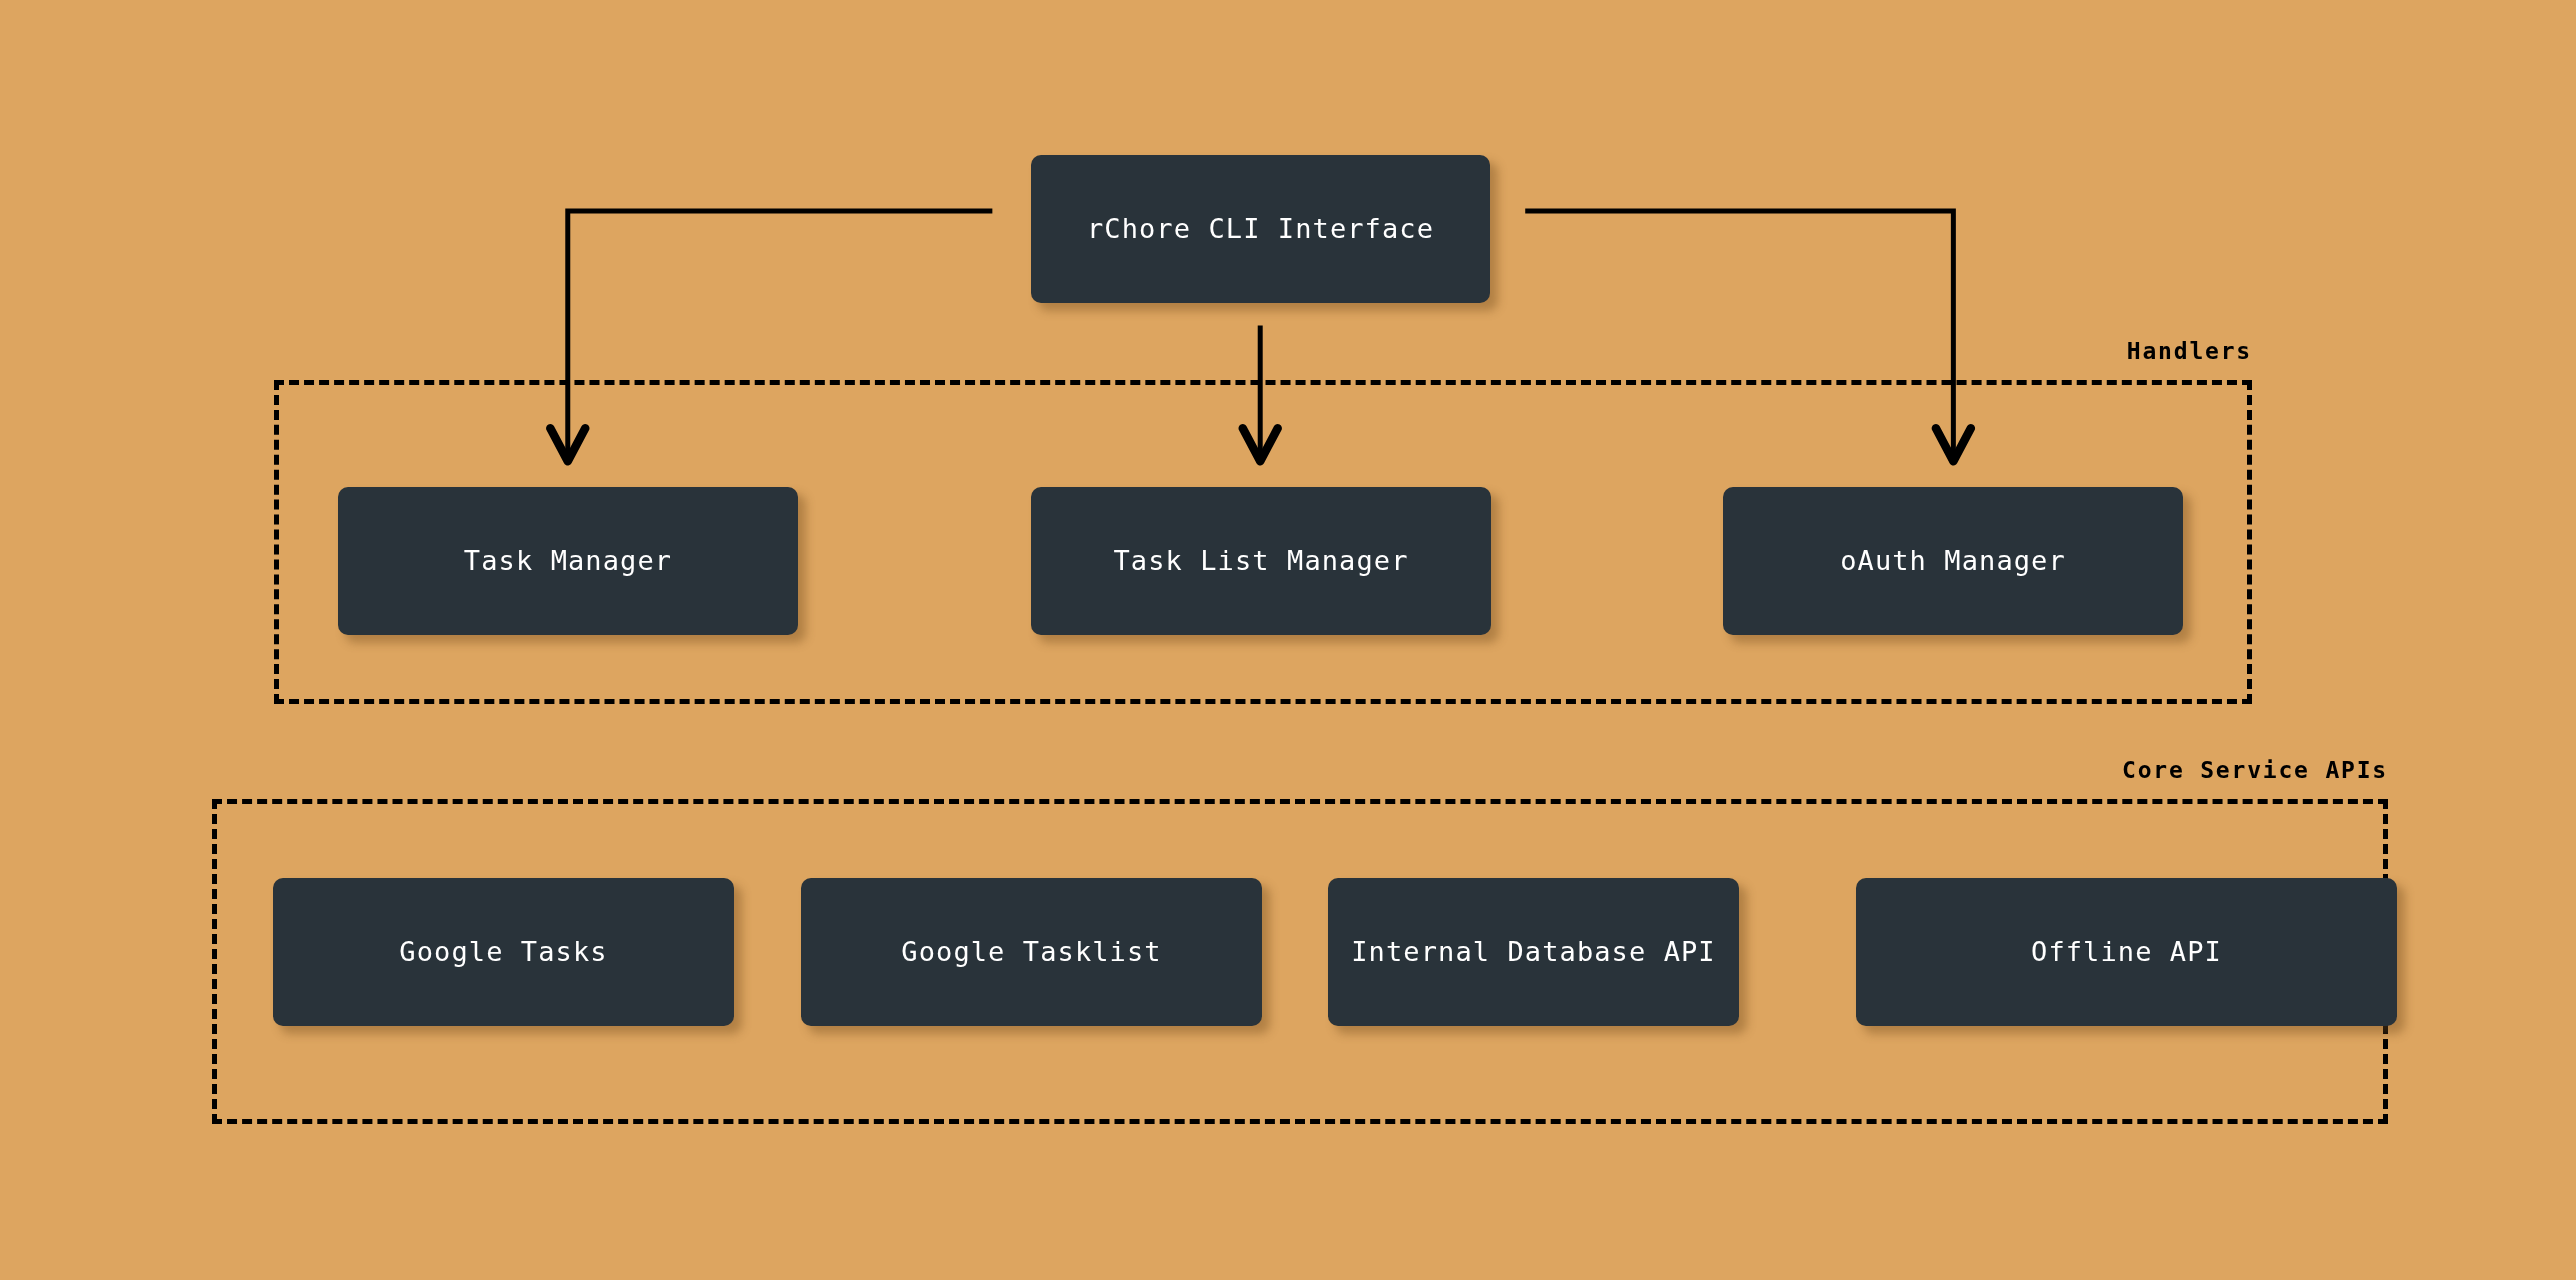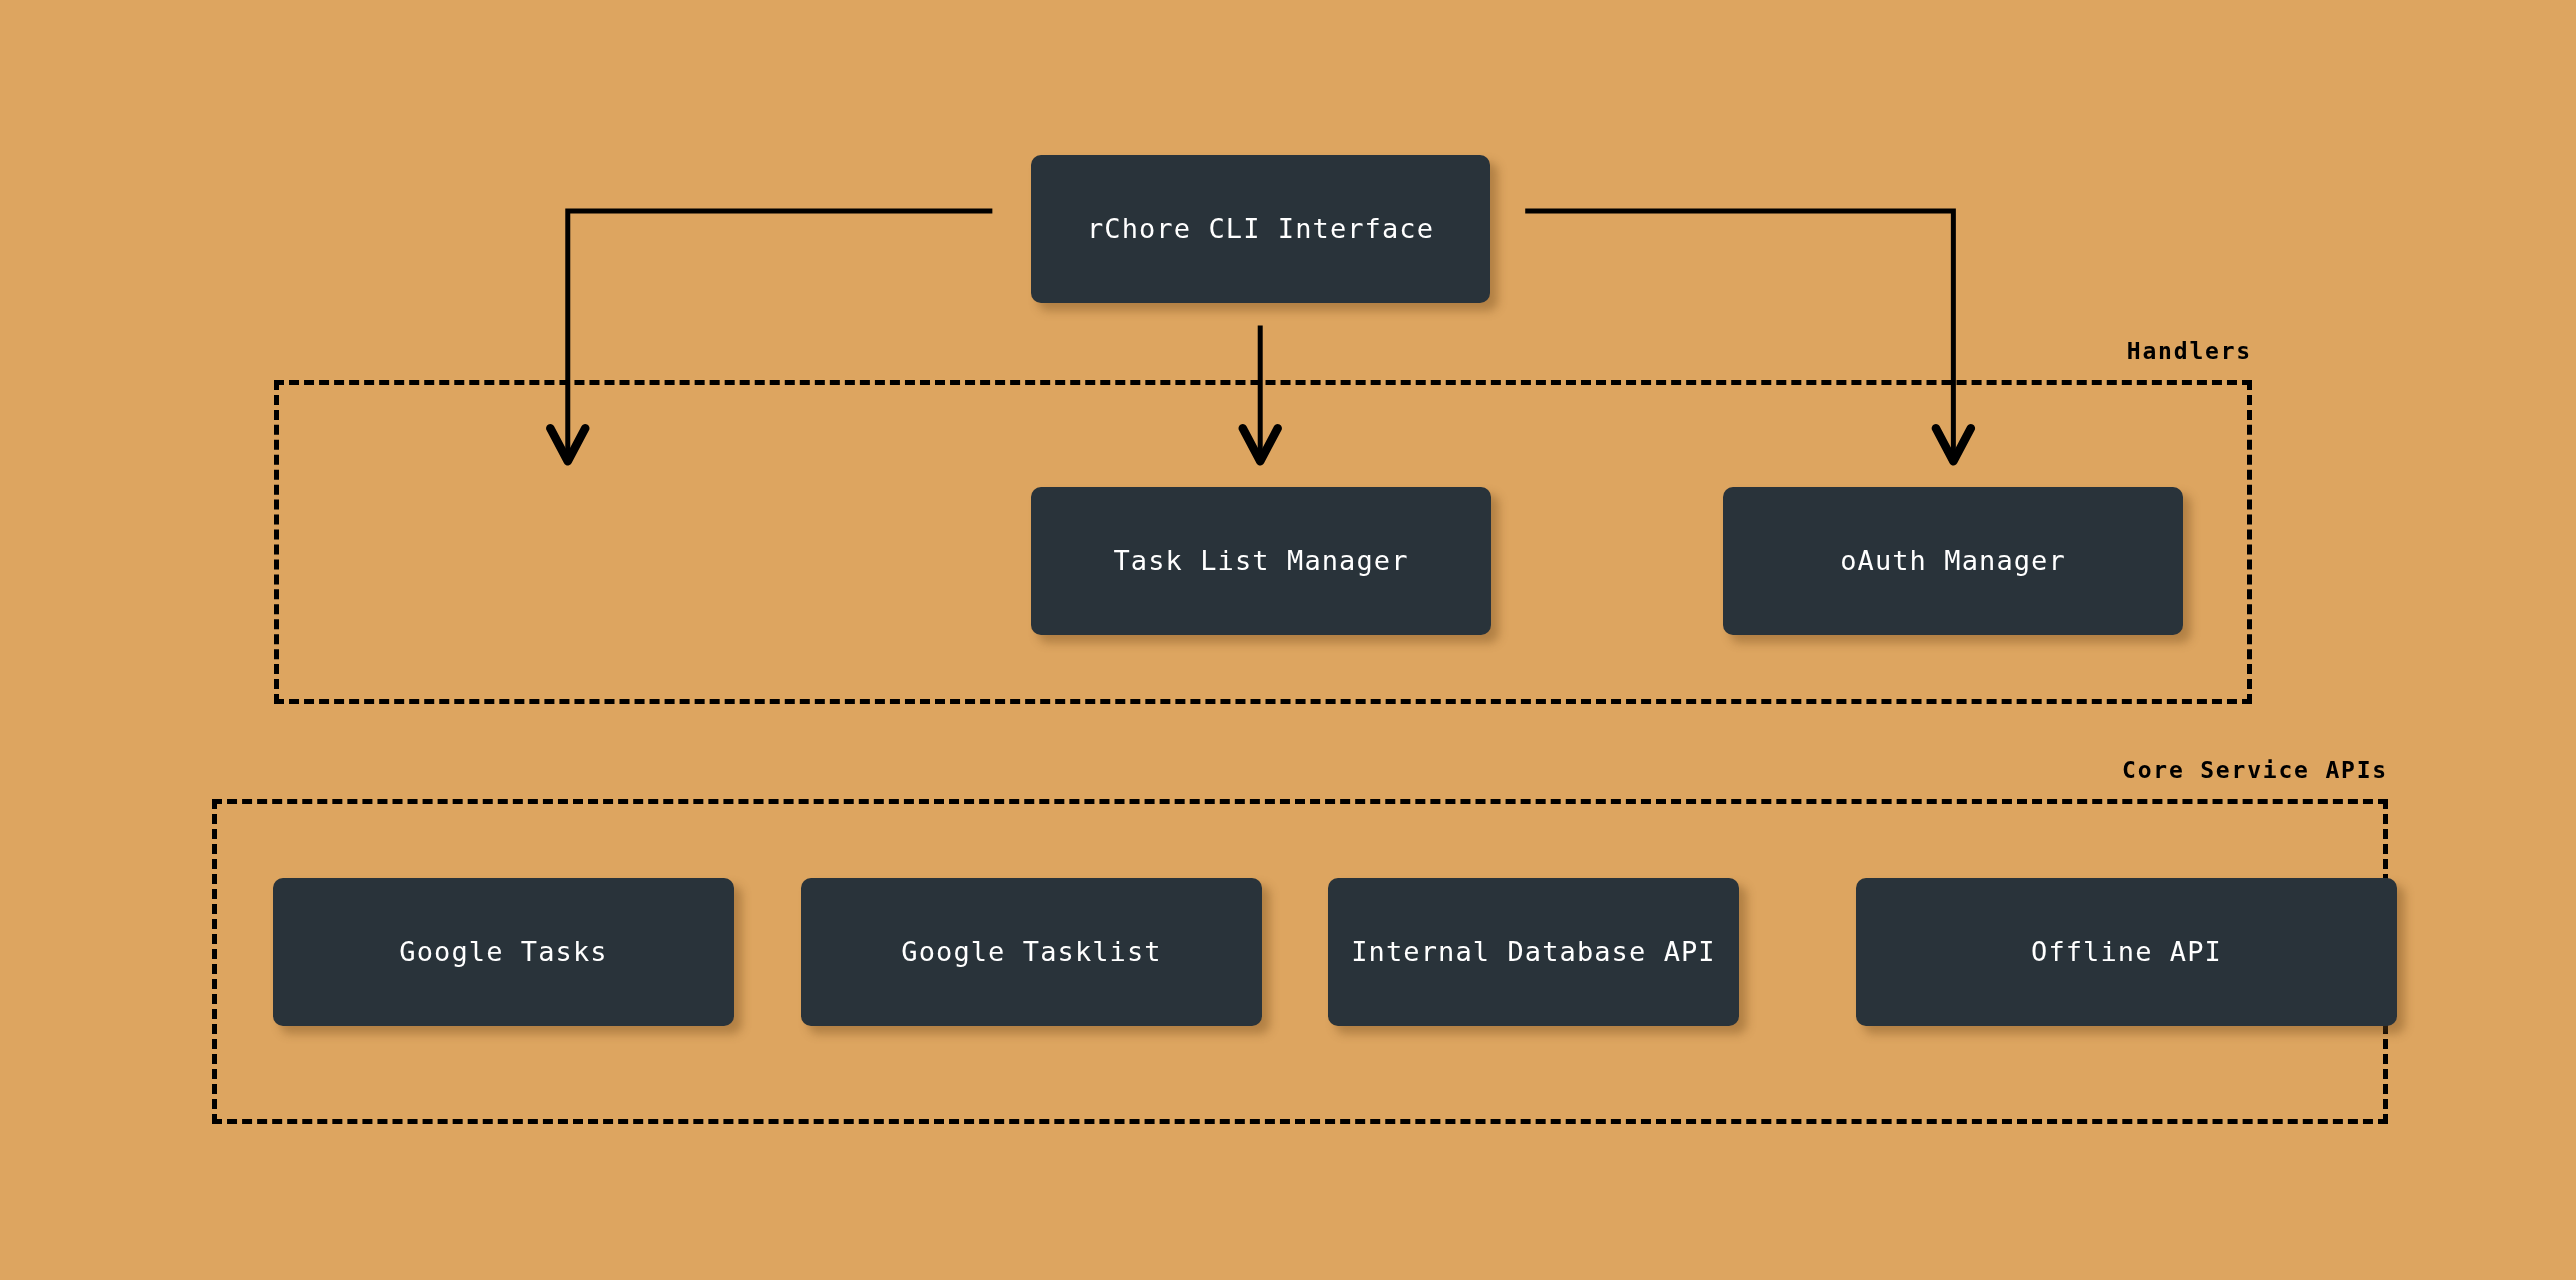--- a/index.html
+++ b/index.html
@@ -78,20 +78,23 @@
   </svg>
 
   <div class="node" style="left:1031px; top:155px; width:459px; height:148px;">
     <span class="node-label">rChore CLI Interface</span>
   </div>
 
   <div class="group-title" style="left:1825px; top:338px; width:427px;">Handlers</div>
 
   <div class="group-box" style="left:274px; top:380px; width:1978px; height:324px;"></div>
 
+  <div class="node" style="left:338px; top:487px; width:460px; height:148px;">
+    <span class="node-label">Task Manager</span>
+  </div>
 
   <div class="node" style="left:1031px; top:487px; width:460px; height:148px;">
     <span class="node-label">Task List Manager</span>
   </div>
 
   <div class="node" style="left:1723px; top:487px; width:460px; height:148px;">
     <span class="node-label">oAuth Manager</span>
   </div>
 
   <div class="group-title" style="left:1747px; top:757px; width:641px;">Core Service APIs</div>

